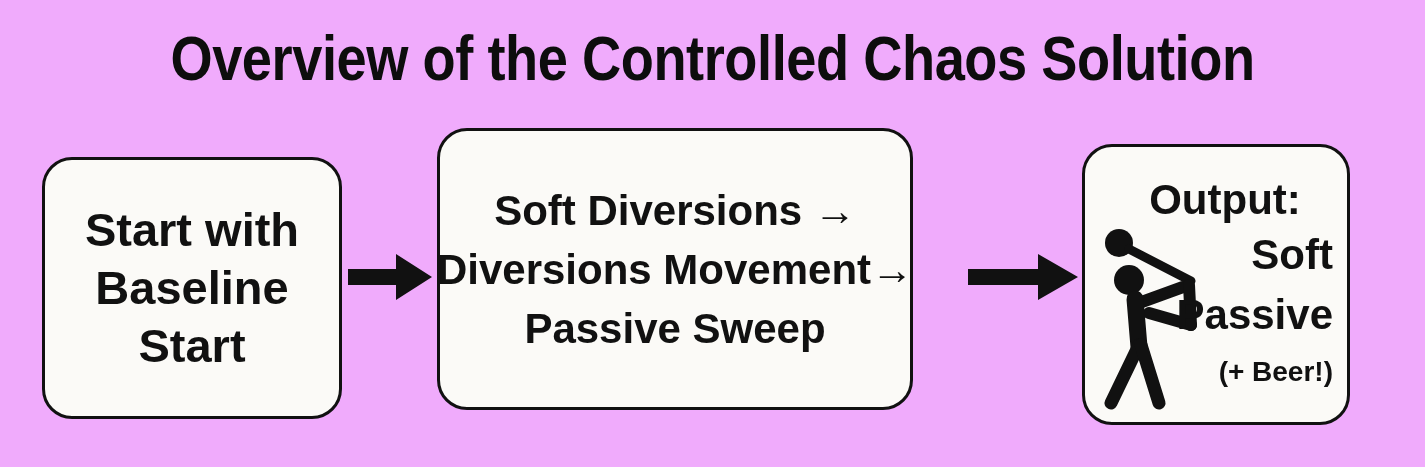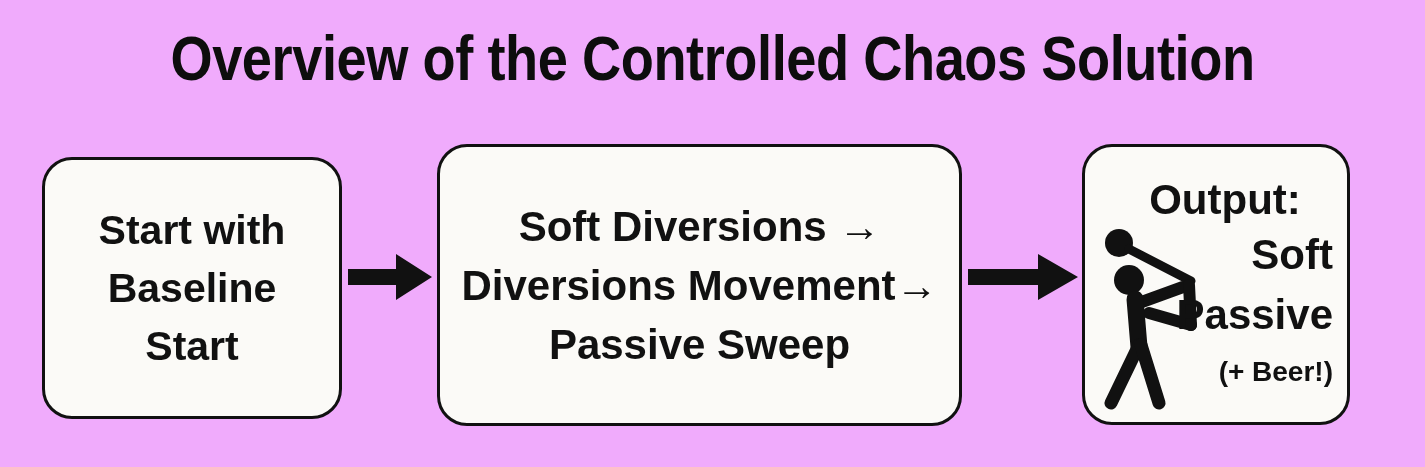--- a/index.html
+++ b/index.html
@@ -59,29 +59,29 @@
   }
 
   
   #node-start {
     left: 42px;
     top: 157px;
     width: 300px;
     height: 262px;
   }
   #node-start .node-line {
-    font-size: 41px;
+    font-size: 47px;
     line-height: 58px;
   }
 
   
   #node-process {
     left: 437px;
-    top: 144px;
-    width: 525px;
+    top: 128px;
+    width: 476px;
     height: 282px;
   }
   #node-process .node-line {
     font-size: 42px;
     line-height: 59px;
   }
 
   
   #node-output {
     left: 1082px;

